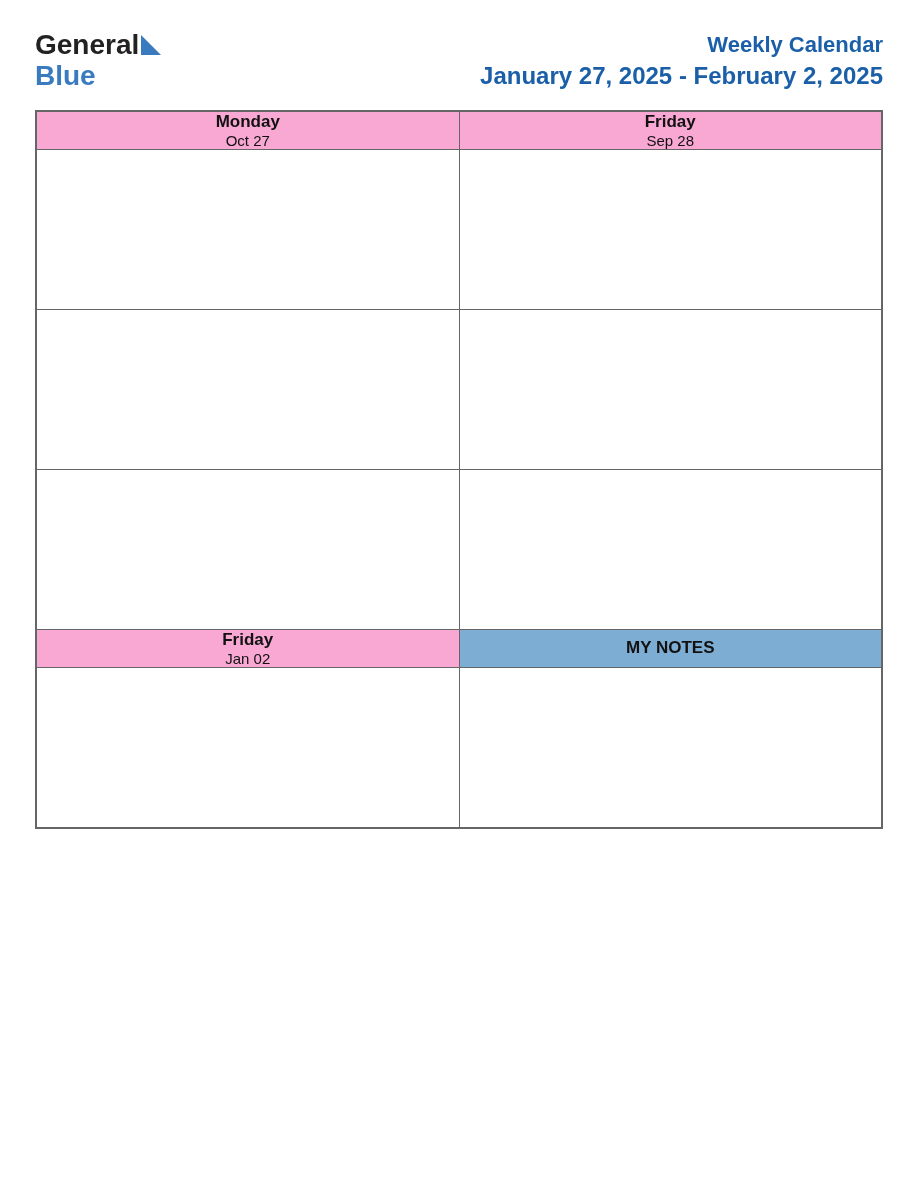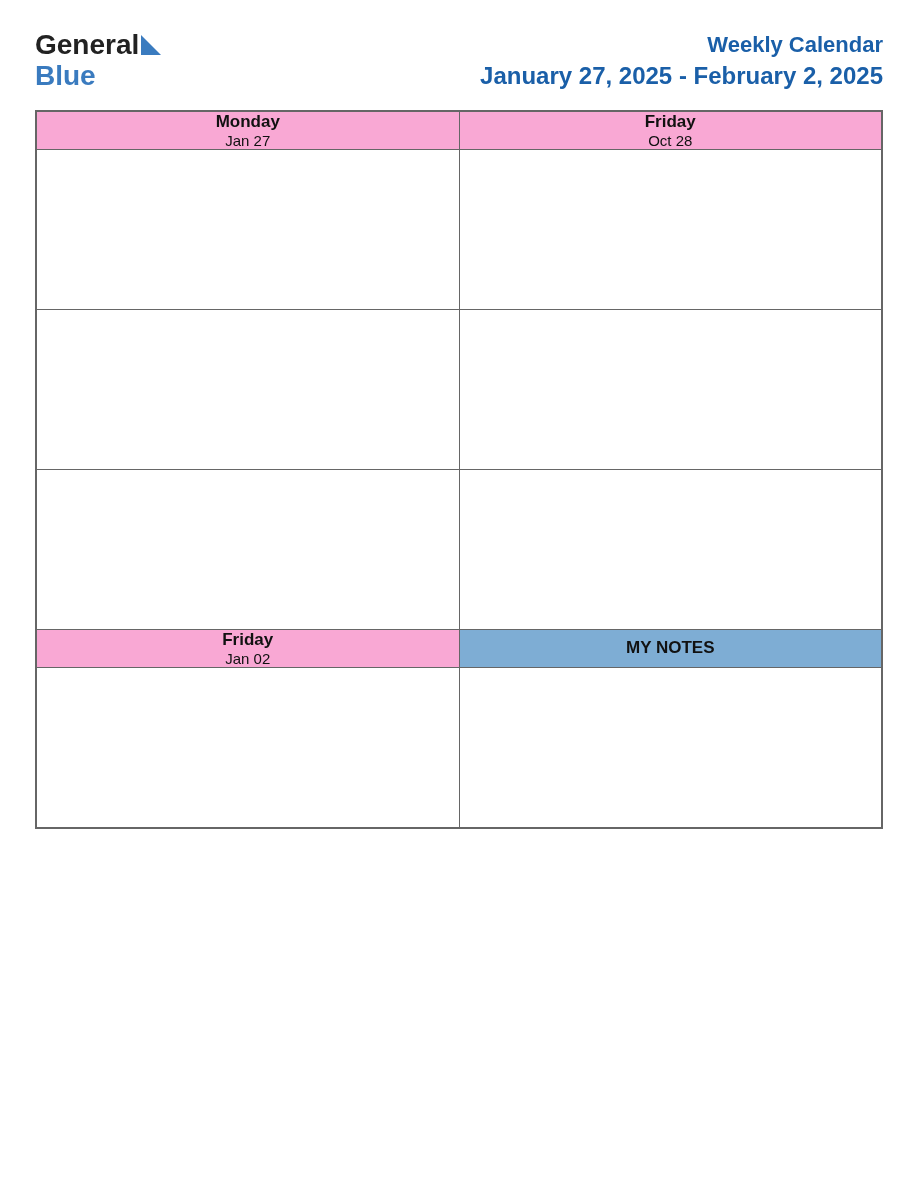--- a/index.html
+++ b/index.html
@@ -150,25 +150,25 @@
   </div>
 </div>
 
 <div class="calendar-grid">
   <table>
 
     <tbody>
         <tr class="header-row">
       <td class="day-header">
         <span class="day-name">Monday</span>
-        <span class="day-date">Jan 27</span>
+        <span class="day-date">Oct 27</span>
       </td>
       <td class="day-header">
         <span class="day-name">Friday</span>
-        <span class="day-date">Oct 28</span>
+        <span class="day-date">Sep 28</span>
       </td>
     </tr>
 
     <tr class="content-row">
       <td class="day-cell"></td>
       <td class="day-cell"></td>
     </tr>
 
 
     <tr class="content-row">

